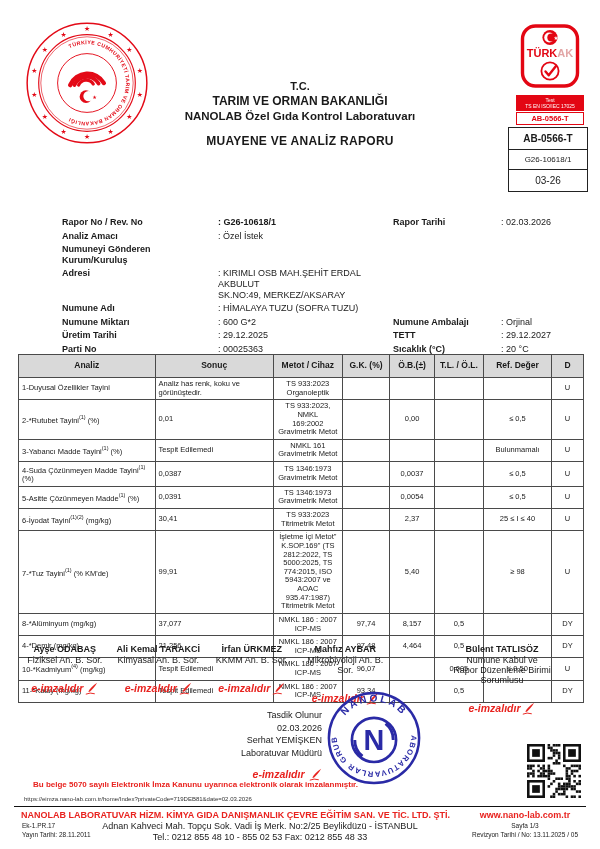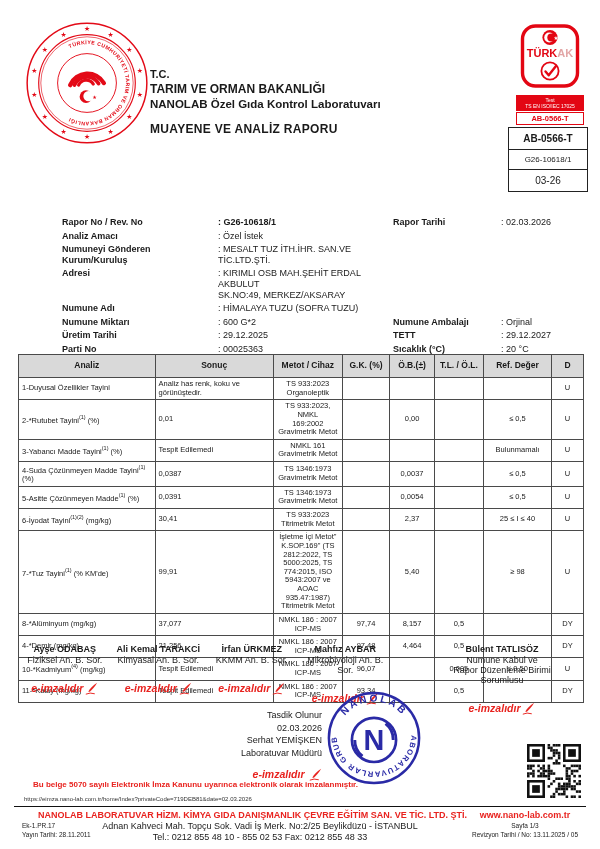--- a/index.html
+++ b/index.html
@@ -1,21 +1,21 @@
 <!DOCTYPE html>
 <html><head>
 <meta charset="utf-8">
 <style>
   html,body{margin:0;padding:0;background:#888;}
   .page{position:relative;width:600px;height:849px;background:#fff;margin:0 auto;
         font-family:"Liberation Sans",sans-serif;color:#1a1a1a;overflow:hidden;}
 
   
   .seal{position:absolute;left:24px;top:20px;width:126px;height:126px;}
-  .titles{position:absolute;left:150px;width:300px;top:68px;}
+  .titles{position:absolute;left:150px;width:300px;top:80px;text-align:center;}
   .titles .t1{font-size:11px;font-weight:bold;}
   .titles .t2{font-size:12px;font-weight:bold;margin-top:2px;}
   .titles .t3{font-size:11.5px;font-weight:bold;margin-top:2px;}
   .titles .rt{font-size:12px;font-weight:bold;margin-top:12px;letter-spacing:.3px;}
 
   .turkak{position:absolute;left:516px;top:24px;width:68px;text-align:center;}
   .turkak-strip{margin-top:3px;background:#e30613;color:#fff;font-size:5px;line-height:1.2;padding:2px 0;}
   .turkak-abbox{border:1.2px solid #e30613;color:#e30613;font-weight:bold;font-size:7.5px;padding:1px 0;margin-top:1px;}
 
   .accbox{position:absolute;left:508px;top:127px;width:78px;border:1.6px solid #222;}
@@ -60,21 +60,21 @@
   
   .approval{position:absolute;left:198px;top:709px;width:124px;text-align:right;font-size:9px;line-height:1.4;}
   .approval .esign-line{margin-top:8px;}
   .stamp{position:absolute;left:326px;top:690px;width:96px;height:96px;}
   .qr{position:absolute;left:527px;top:744px;width:54px;height:54px;}
 
   
   .legal{position:absolute;left:18px;top:780px;color:#e8231f;font-size:8px;font-weight:bold;padding-left:15px;}
   .verify{position:absolute;left:24px;top:796px;font-size:6px;color:#333;}
   .footrule{position:absolute;left:14px;right:14px;top:806px;border-top:1.6px solid #111;}
-  .f-company{position:absolute;left:38px;top:810px;width:430px;color:#e8231f;font-weight:bold;font-size:9px;}
+  .f-company{position:absolute;left:21px;top:810px;width:430px;color:#e8231f;font-weight:bold;font-size:9px;}
   .f-site{position:absolute;left:462px;top:810px;width:126px;color:#e8231f;font-weight:bold;font-size:9px;text-align:center;}
   .f-addr{position:absolute;left:80px;top:821px;width:360px;text-align:center;font-size:9px;}
   .f-tel{position:absolute;left:80px;top:832px;width:360px;text-align:center;font-size:9px;}
   .f-code{position:absolute;left:22px;top:822px;font-size:6.5px;}
   .f-pub{position:absolute;left:22px;top:831px;font-size:6.5px;}
   .f-page{position:absolute;left:462px;top:822px;width:126px;text-align:center;font-size:6.5px;}
   .f-rev{position:absolute;left:452px;top:831px;width:146px;text-align:center;font-size:6.5px;}
 </style>
 </head>
 <body>
@@ -162,22 +162,20 @@
         <div class="mlabel2">Rapor Tarihi</div>
         <div class="mval2 vcol">02.03.2026</div>
       </div>
       <div class="mrow">
         <div class="mlabel prewrap">Analiz Amacı</div>
         <div class="mval vcol prewrap">Özel İstek</div>
       </div>
       <div class="mrow">
         <div class="mlabel prewrap">Numuneyi Gönderen
 Kurum/Kuruluş</div>
-        <div class="mval vcol prewrap">MESALT TUZ İTH.İHR. SAN.VE
-TİC.LTD.ŞTİ.</div>
       </div>
       <div class="mrow">
         <div class="mlabel prewrap">Adresi</div>
         <div class="mval vcol prewrap">KIRIMLI OSB MAH.ŞEHİT ERDAL AKBULUT
 SK.NO:49, MERKEZ/AKSARAY</div>
       </div>
       <div class="mrow">
         <div class="mlabel prewrap">Numune Adı</div>
         <div class="mval vcol prewrap">HİMALAYA TUZU (SOFRA TUZU)</div>
       </div>

